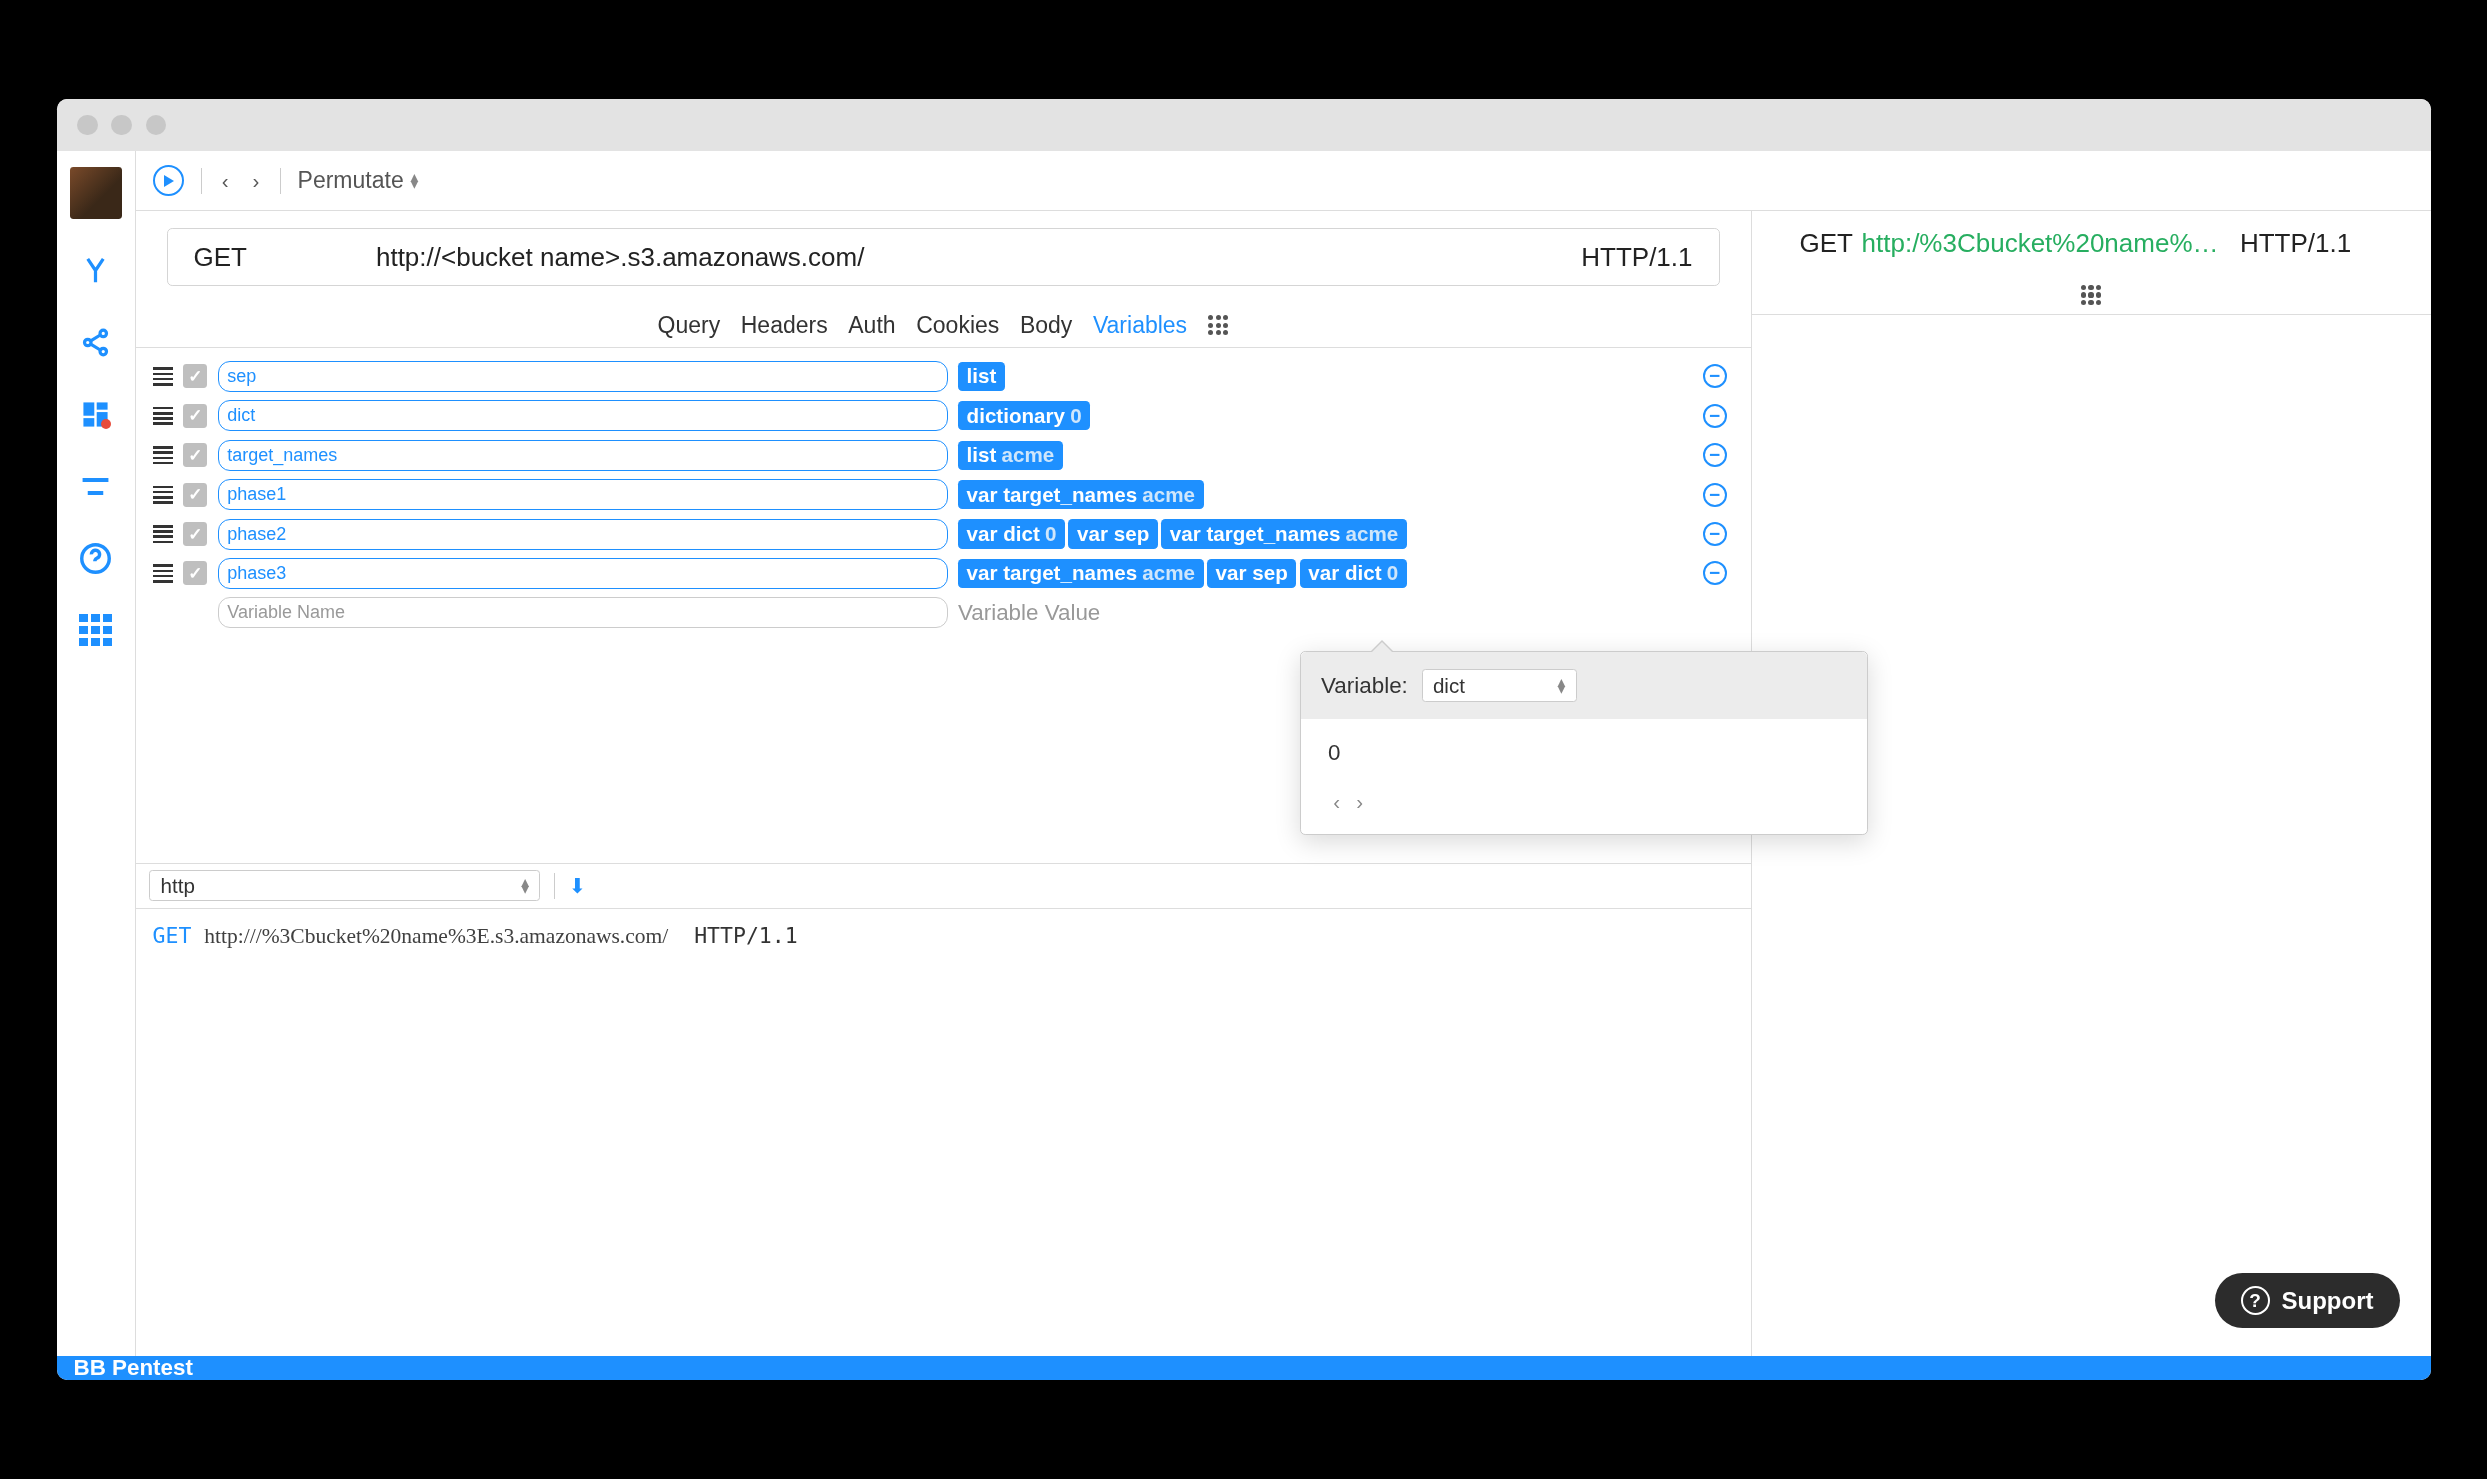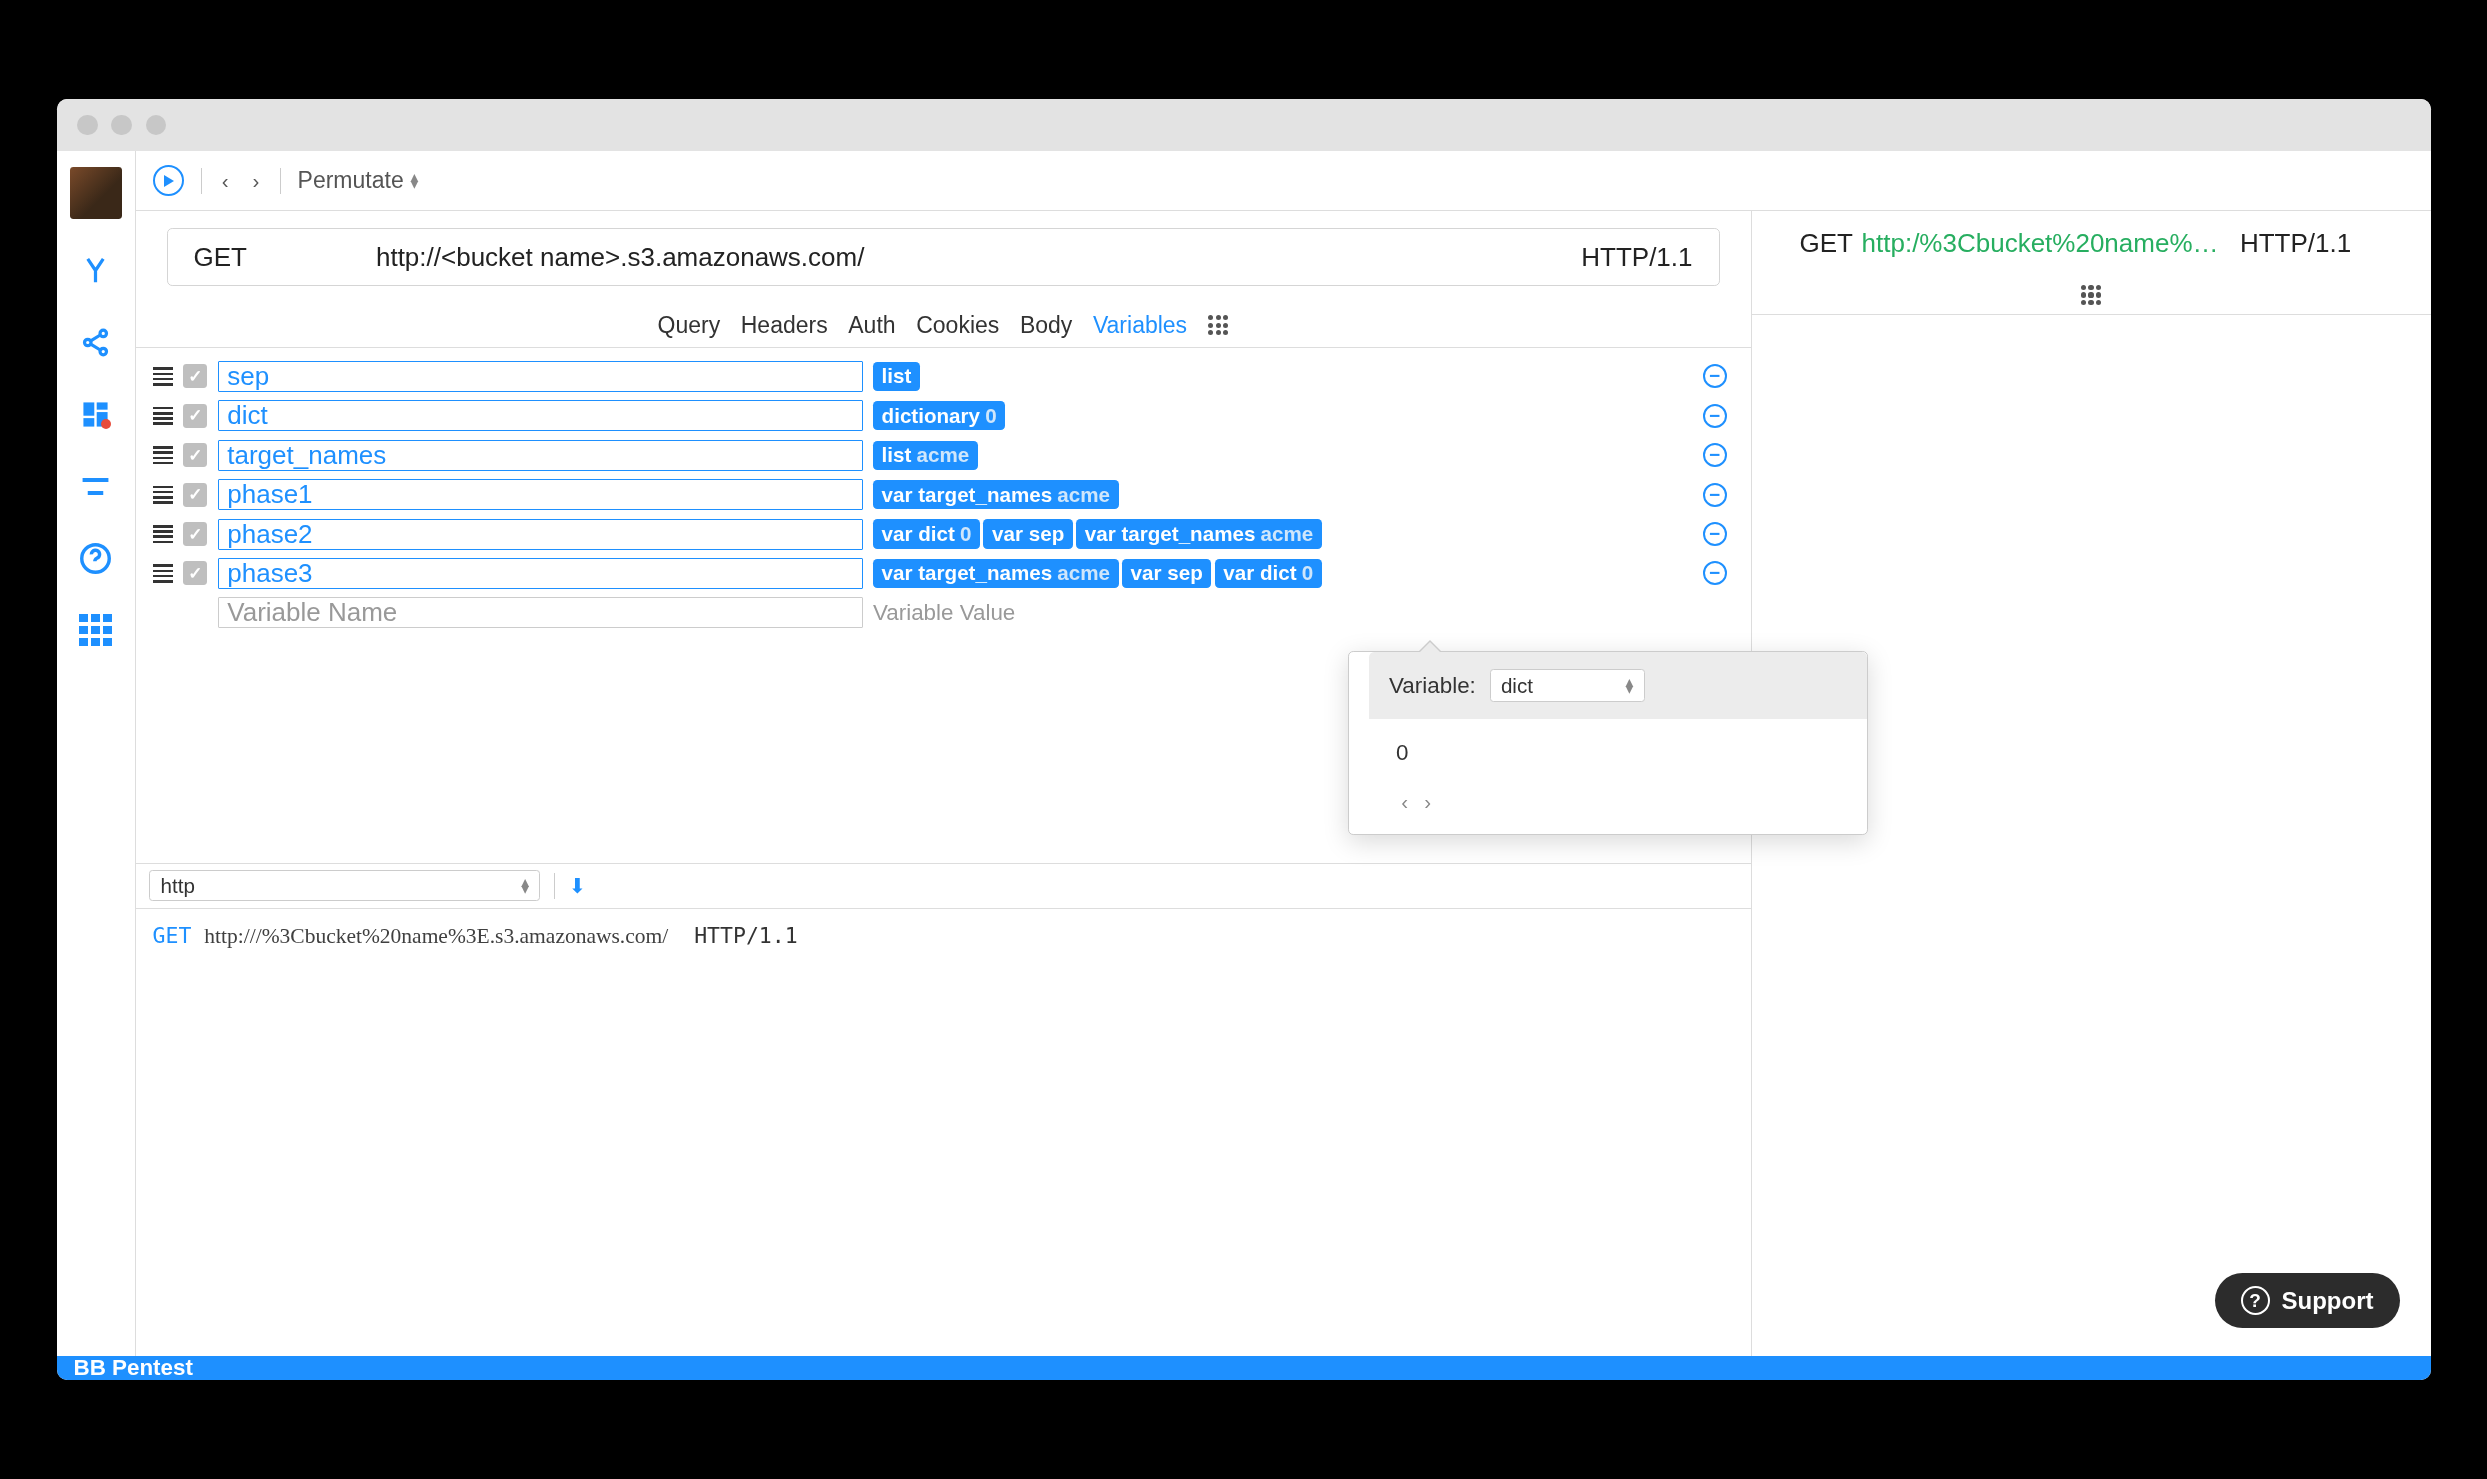--- a/index.html
+++ b/index.html
@@ -37,38 +37,38 @@
 .tabs span.active { color:#1e90ff; }
 .right-tabs { justify-content:center; }
 .dots9 { display:grid; grid-template-columns:repeat(3,5.2px); grid-template-rows:repeat(3,5.2px); gap:2.6px; cursor:pointer; }
 .dots9 i { background:#555; border-radius:50%; width:5.2px; height:5.2px; display:block; }
 .varlist { padding:10.3px 24px 0 17px; display:flex; flex-direction:column; gap:3.4px; overflow:auto; flex-shrink:0; }
 .varrow { display:flex; align-items:center; gap:10.3px; height:36px; }
 .grip { display:flex; flex-direction:column; gap:2.6px; width:20.6px; cursor:grab; }
 .grip i { height:2.6px; background:#333; display:block; }
 .chk { width:24px; height:24px; background:#bfbfbf; border-radius:3.4px; display:flex; align-items:center; justify-content:center; flex-shrink:0; cursor:pointer; }
 .chk::after { content:'✓'; color:#fff; font-size:17px; font-weight:bold; }
-.vname { width:645px; height:31px; border:0.9px solid #1e90ff; border-radius:1px; padding:0 8.6px; color:#1e90ff; font-size:26px; display:flex; align-items:center; }
+.vname { width:730px; height:31px; border:0.9px solid #1e90ff; border-radius:12px; padding:0 8.6px; color:#1e90ff; font-size:18px; display:flex; align-items:center; }
 .vname.ph { color:#999; border-color:#ccc; }
 .vval { flex:1; display:flex; align-items:center; gap:3.4px; }
 .pill { background:#1e90ff; color:#fff; border-radius:4.3px; padding:2.6px 8.6px; font-size:20.6px; display:inline-flex; align-items:center; gap:5.2px;font-weight:bold; }
 .pill .muted { color:#cfe6fb; }
 .valtext { color:#999; font-size:22.4px; }
 .minus { width:24px; height:24px; border:2.6px solid #1e90ff; border-radius:50%; color:#1e90ff; display:flex; align-items:center; justify-content:center; font-size:19px; font-weight:bold; cursor:pointer; flex-shrink:0; }
 .lower { border-top:0.9px solid #ddd; margin-top:232px; display:flex; flex-direction:column; flex:1; }
 .lowbar { height:45px; display:flex; align-items:center; padding:0 13.8px; gap:13.8px; border-bottom:0.9px solid #ddd; }
 .protosel { width:391px; height:31px; border:0.9px solid #ccc; border-radius:3.4px; padding:0 10.3px; display:flex; align-items:center; justify-content:space-between; font-size:20.6px; cursor:pointer; }
 .dl { color:#1e90ff; font-size:20.6px; cursor:pointer; }
 .rawout { padding:13.8px 17px; font-family: Menlo, monospace; font-size:21.5px; color:#333; white-space:pre; }
 .rawout .m { color:#1e90ff; }
 .rawout .u { color:#404040;font-family:Liberation Serif, serif; }
 .footer { height:24px; background:#1e90ff; color:#fff; display:flex; align-items:center; padding:0 17px; font-size:22.4px; font-weight:bold; }
 .support { position:absolute; right:31px; bottom:52px; background:#2c2c2c; color:#fff; border-radius:34px; height:55px; padding:0 26px; display:flex; align-items:center; gap:12px; font-size:24px; font-weight:bold; cursor:pointer; }
 .support .qm { width:29px; height:29px; border:2.6px solid #fff; border-radius:50%; display:flex; align-items:center; justify-content:center; font-size:19px; }
-.popover { position:absolute; right:563px; top:552px; width:520px; background:#fff; border:0.9px solid #ccc; border-radius:5.2px; box-shadow:0 6.9px 26px rgba(0,0,0,.15);padding-left:20px; }
+.popover { position:absolute; right:563px; top:552px; width:568px; background:#fff; border:0.9px solid #ccc; border-radius:5.2px; box-shadow:0 6.9px 26px rgba(0,0,0,.15); }
 .popover::before { content:''; position:absolute; top:-12px; left:69px; border-left:12px solid transparent; border-right:12px solid transparent; border-bottom:12px solid #ccc; }
 .popover::after  { content:''; position:absolute; top:-10.3px; left:70px; border-left:11.2px solid transparent; border-right:11.2px solid transparent; border-bottom:11.2px solid #ececec; }
 .pop-head { background:#ececec; padding:17px 20.6px; display:flex; align-items:center; gap:13.8px; border-radius:5.2px 5.2px 0 0; font-size:22.4px; }
 .pop-sel { width:155px; height:33px; background:#fff; border:0.9px solid #ccc; border-radius:3.4px; padding:0 10.3px; display:flex; align-items:center; justify-content:space-between; cursor:pointer; font-size:20.6px; }
 .pop-body { padding:20.6px 27.5px 24px; font-size:22.4px; color:#333; }
 .pop-nav { padding:0 27.5px 20.6px; color:#888; font-size:20.6px; }
 .pop-nav span { cursor:pointer; padding:0 5.2px; }
 </style>
 </head>
 <body>

